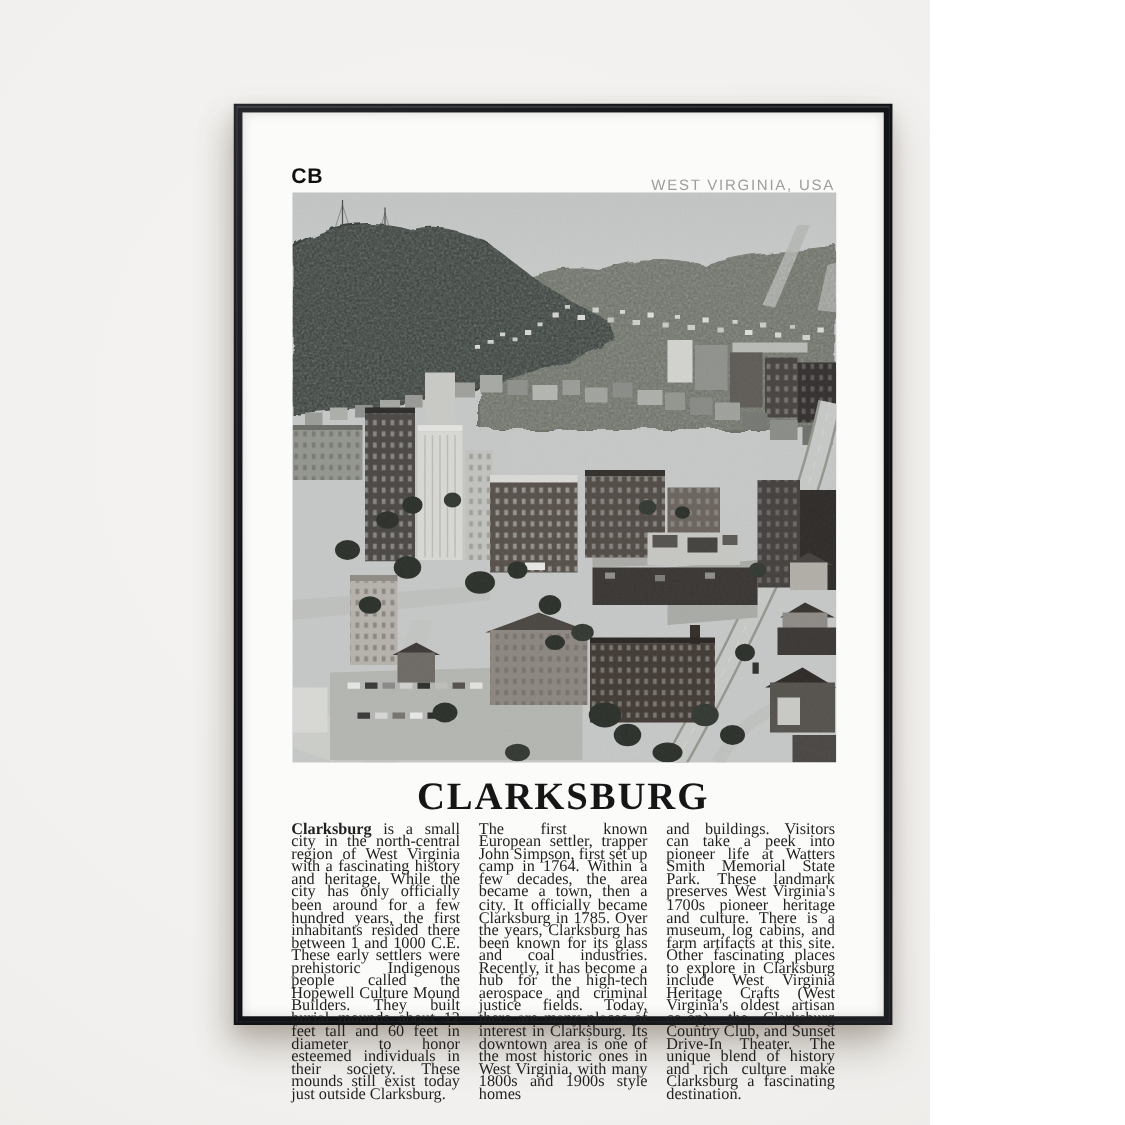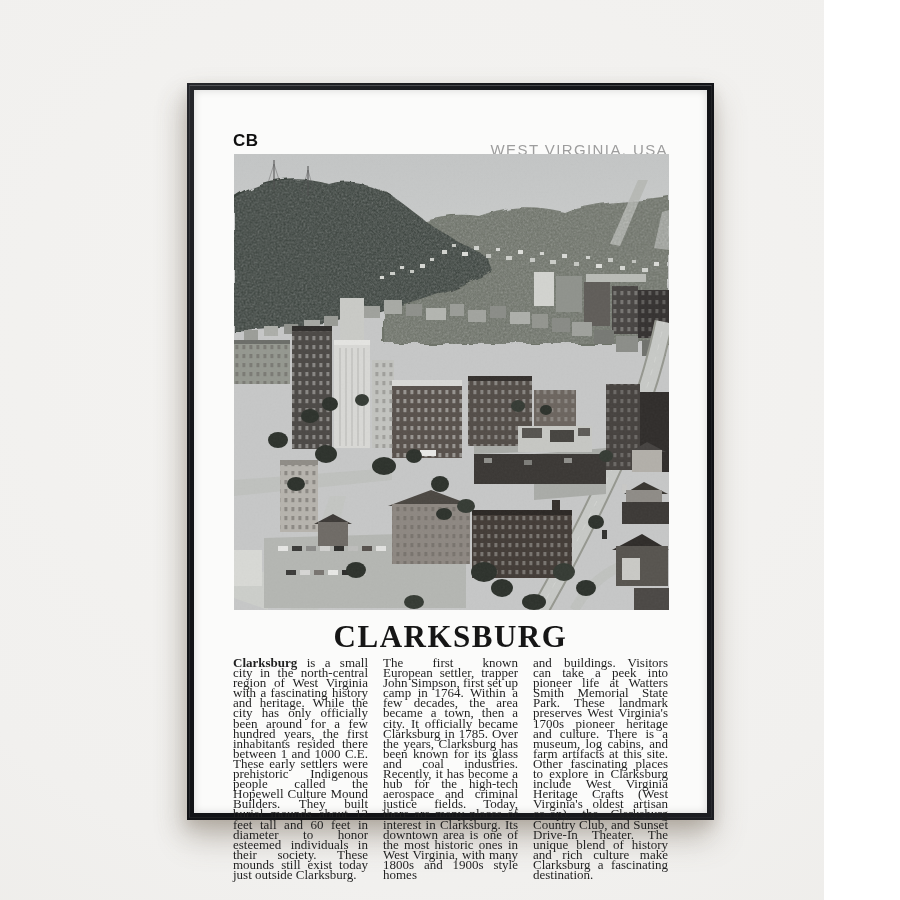--- a/index.html
+++ b/index.html
@@ -3,21 +3,21 @@
 <meta charset="utf-8">
 <style>
   html, body {
     margin: 0; padding: 0;
     width: 900px; height: 900px;
     overflow: hidden;
     font-family: "Liberation Serif", serif;
   }
   .wall {
     position: relative;
-    width: 824px; height: 900px;
+    width: 744px; height: 900px;
     background:
       radial-gradient(130% 110% at 50% 38%, #f4f3f1 0%, #f1f0ee 55%, #eae8e4 100%);
   }
   .frame {
     position: absolute;
     left: 187px; top: 83px;
     width: 527px; height: 737px;
     background: linear-gradient(135deg, #26272b 0%, #141519 30%, #101114 70%, #1d1e22 100%);
     box-sizing: border-box;
     padding: 7px;
@@ -47,21 +47,21 @@
     font-family: "Liberation Sans", sans-serif;
     font-weight: bold;
     font-size: 17px;
     letter-spacing: 0.5px;
     color: #101010;
   }
   .location {
     position: absolute;
     right: 39px; top: 51px;
     font-family: "Liberation Sans", sans-serif;
-    font-size: 15px;
+    font-size: 12px;
     letter-spacing: 1.4px;
     color: #9d9d9d;
   }
   .photo {
     position: absolute;
     left: 40px; top: 64px;
     width: 435px; height: 456px;
     background: #c6c7c7;
     overflow: hidden;
   }

